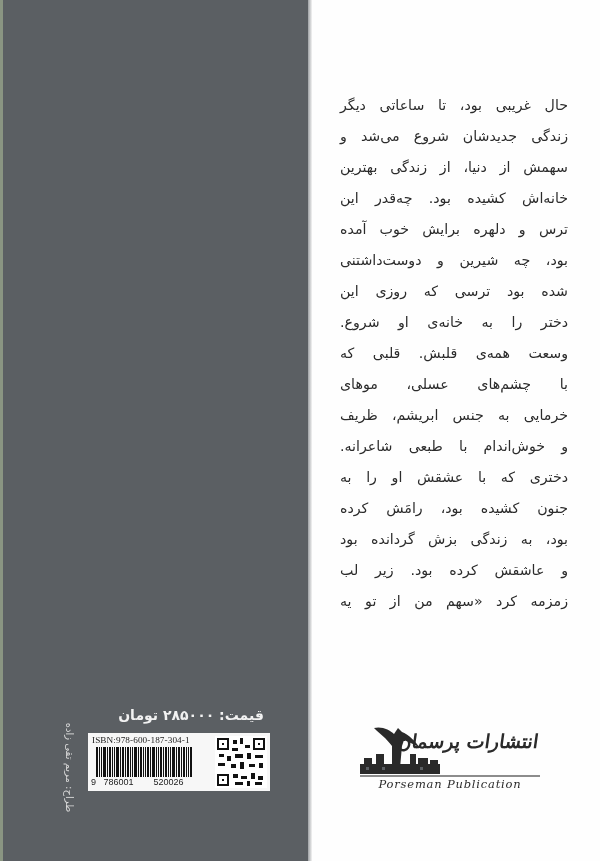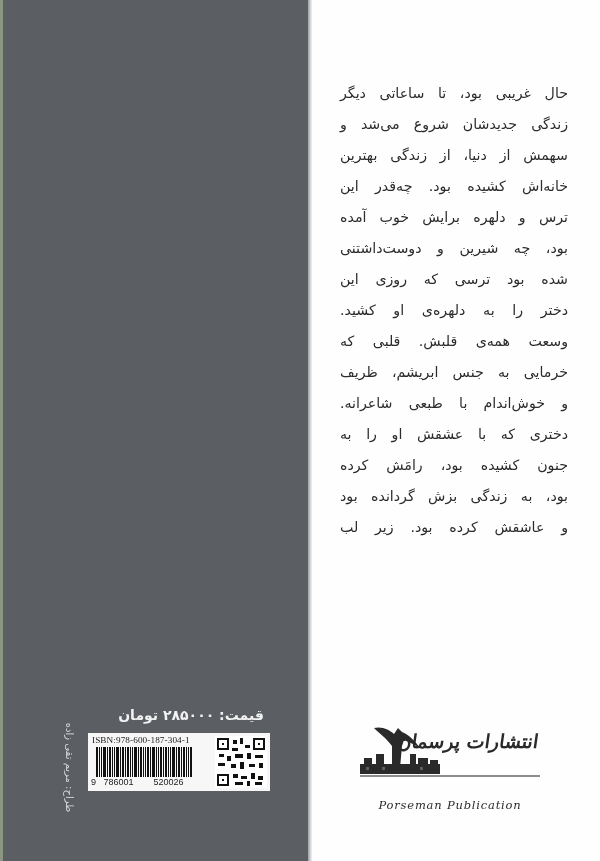--- a/index.html
+++ b/index.html
@@ -1,62 +1,64 @@
 <!DOCTYPE html>
 <html><head>
   <meta charset="utf-8">
   <style>
     html, body { margin: 0; padding: 0; }
     body { width: 600px; height: 861px; position: relative; overflow: hidden; background: #fefefe; font-family: "DejaVu Sans", sans-serif; }
     .spine-edge { position: absolute; left: 0; top: 0; width: 3px; height: 861px; background: #8a9582; }
     .back-panel { position: absolute; left: 3px; top: 0; width: 305px; height: 861px; background: #5b5f63; }
     .panel-shadow { position: absolute; left: 308px; top: 0; width: 4px; height: 861px; background: linear-gradient(to right, #9ea1a4, #f4f4f4); }
-    .blurb { position: absolute; left: 340px; top: 78px; width: 228px; direction: rtl; text-align: justify; text-align-last: right; color: #2b2b2b; font-size: 14.2px; line-height: 31px; }
+    .blurb { position: absolute; left: 340px; top: 90px; width: 228px; direction: rtl; text-align: justify; text-align-last: right; color: #2b2b2b; font-size: 14.2px; line-height: 31px; }
     .blurb .line { display: block; white-space: nowrap; text-align-last: justify; }
     .blurb .line.last { text-align-last: right; }
     .price { position: absolute; left: 112px; top: 707px; width: 158px; direction: rtl; text-align: center; color: #f2f2f2; font-size: 14px; font-weight: bold; }
     .isbn-box { position: absolute; left: 88px; top: 733px; width: 182px; height: 58px; background: #f7f7f7; }
     .isbn-text { position: absolute; left: 4px; top: 2px; width: 118px; font-family: "Liberation Serif", serif; font-size: 9.2px; color: #222; letter-spacing: 0.1px; white-space: nowrap; }
     .barcode { position: absolute; left: 8px; top: 14px; width: 114px; height: 30px; display: flex; align-items: stretch; gap: 1px; }
     .barcode span { background: #111; }
     .barcode-digits { position: absolute; left: 3px; top: 44px; width: 120px; font-family: "Liberation Sans", sans-serif; font-size: 9px; color: #222; white-space: nowrap; }
     .qr { position: absolute; left: 127px; top: 3px; width: 52px; height: 52px; background: #fff; }
     .qr .finder { position: absolute; width: 12px; height: 12px; border: 2.5px solid #111; box-sizing: border-box; }
     .qr .finder::after { content: ""; position: absolute; left: 2.5px; top: 2.5px; width: 2px; height: 2px; background: #111; }
     .qr .mod { position: absolute; background: #111; }
     .designer { position: absolute; left: 60px; top: 712px; width: 20px; height: 110px; display: flex; align-items: center; justify-content: center; }
     .designer span { display: block; transform: rotate(90deg); white-space: nowrap; color: #d8d8d8; font-size: 10px; direction: rtl; }
     .logo { position: absolute; left: 360px; top: 722px; width: 180px; height: 72px; }
     .logo-fa { position: absolute; right: 2px; top: 8px; direction: rtl; font-family: "DejaVu Serif", serif; font-size: 19px; color: #2a2a2a; font-weight: bold; transform: skewX(-8deg); }
     .logo-rule { position: absolute; left: 0; top: 53px; width: 180px; height: 2px; background: #8c8c8c; }
-    .logo-en { position: absolute; left: 0; top: 55px; width: 180px; text-align: center; font-family: "DejaVu Serif", serif; font-style: italic; font-size: 11.5px; color: #2b2b2b; letter-spacing: 0.8px; margin-top: 21px; }
+    .logo-en { position: absolute; left: 0; top: 55px; width: 180px; text-align: center; font-family: "DejaVu Serif", serif; font-style: italic; font-size: 11.5px; color: #2b2b2b; letter-spacing: 0.8px; }
   </style>
 </head>
 <body>
 
 <div class="spine-edge"></div>
 <div class="back-panel"></div>
 <div class="panel-shadow"></div>
 
 <div class="blurb">
   <span class="line">حال غریبی بود، تا ساعاتی دیگر</span>
   <span class="line">زندگی جدیدشان شروع می‌شد و</span>
   <span class="line">سهمش از دنیا، از زندگی بهترین</span>
   <span class="line">خانه‌اش کشیده بود. چه‌قدر این</span>
   <span class="line">ترس و دلهره برایش خوب آمده</span>
   <span class="line">بود، چه شیرین و دوست‌داشتنی</span>
   <span class="line">شده بود ترسی که روزی این</span>
-  <span class="line">دختر را به دلهره‌ی او کشید.</span>
+  <span class="line">دختر را به خانه‌ی او شروع.</span>
   <span class="line">وسعت همه‌ی قلبش. قلبی که</span>
+  <span class="line">با چشم‌های عسلی، موهای</span>
   <span class="line">خرمایی به جنس ابریشم، ظریف</span>
   <span class="line">و خوش‌اندام با طبعی شاعرانه.</span>
   <span class="line">دختری که با عشقش او را به</span>
   <span class="line">جنون کشیده بود، رامَش کرده</span>
   <span class="line">بود، به زندگی بزش گردانده بود</span>
   <span class="line">و عاشقش کرده بود. زیر لب</span>
+  <span class="line">زمزمه کرد «سهم من از تو یه</span>
 </div>
 
 <div class="price">قیمت: ۲۸۵۰۰۰ تومان</div>
 
 <div class="isbn-box">
   <div class="isbn-text">ISBN:978-600-187-304-1</div>
   <div class="barcode">
     <span style="width:2px"></span>
       <span style="width:1px"></span>
       <span style="width:1px"></span>

